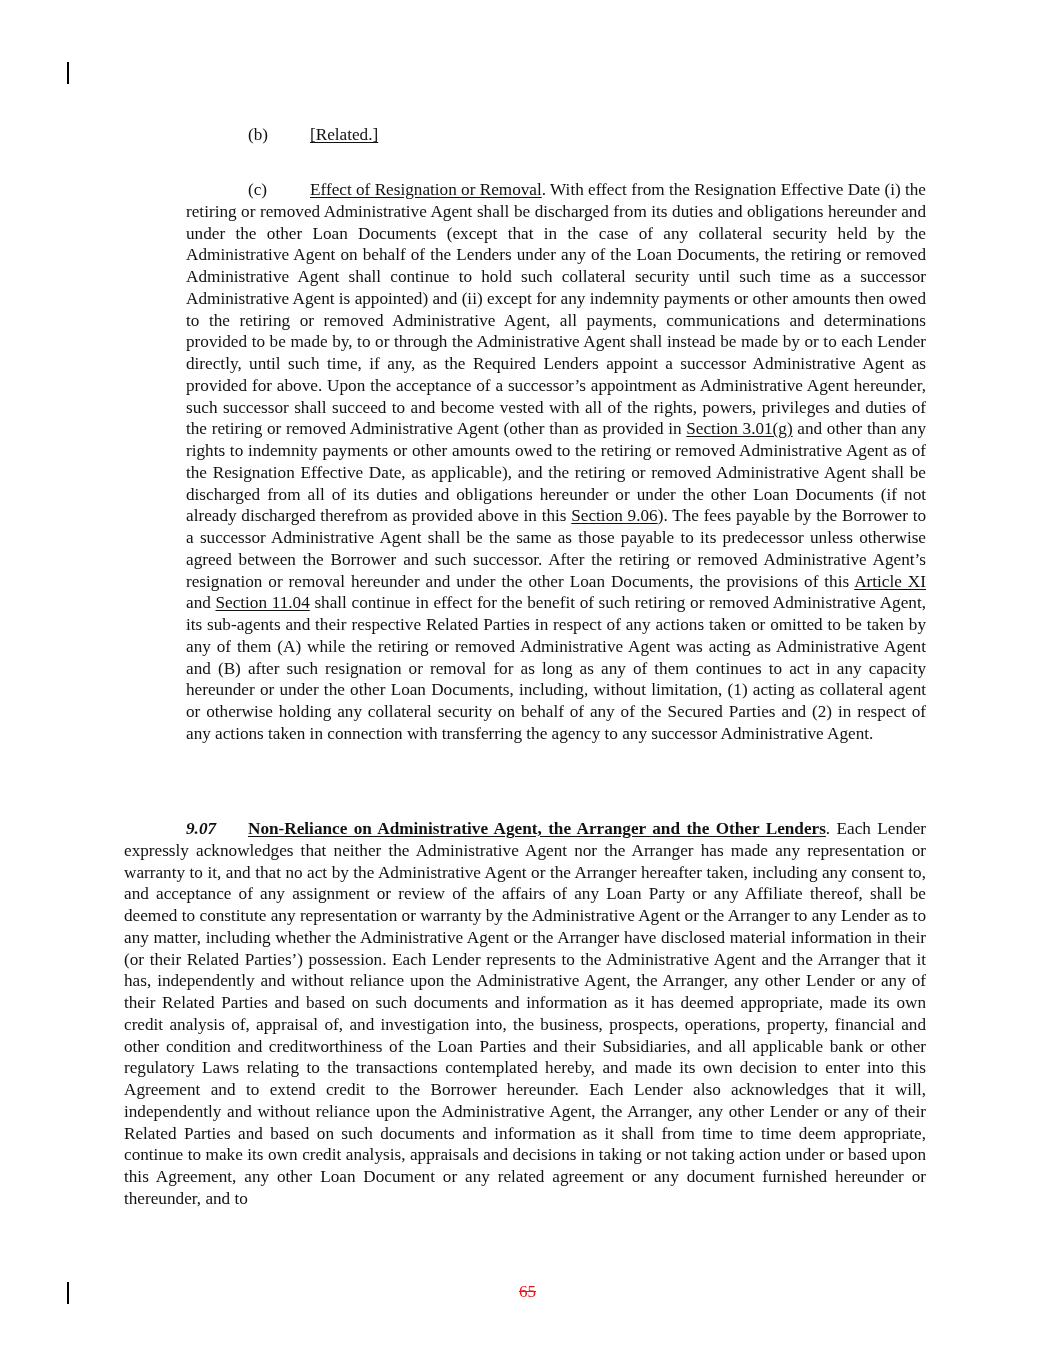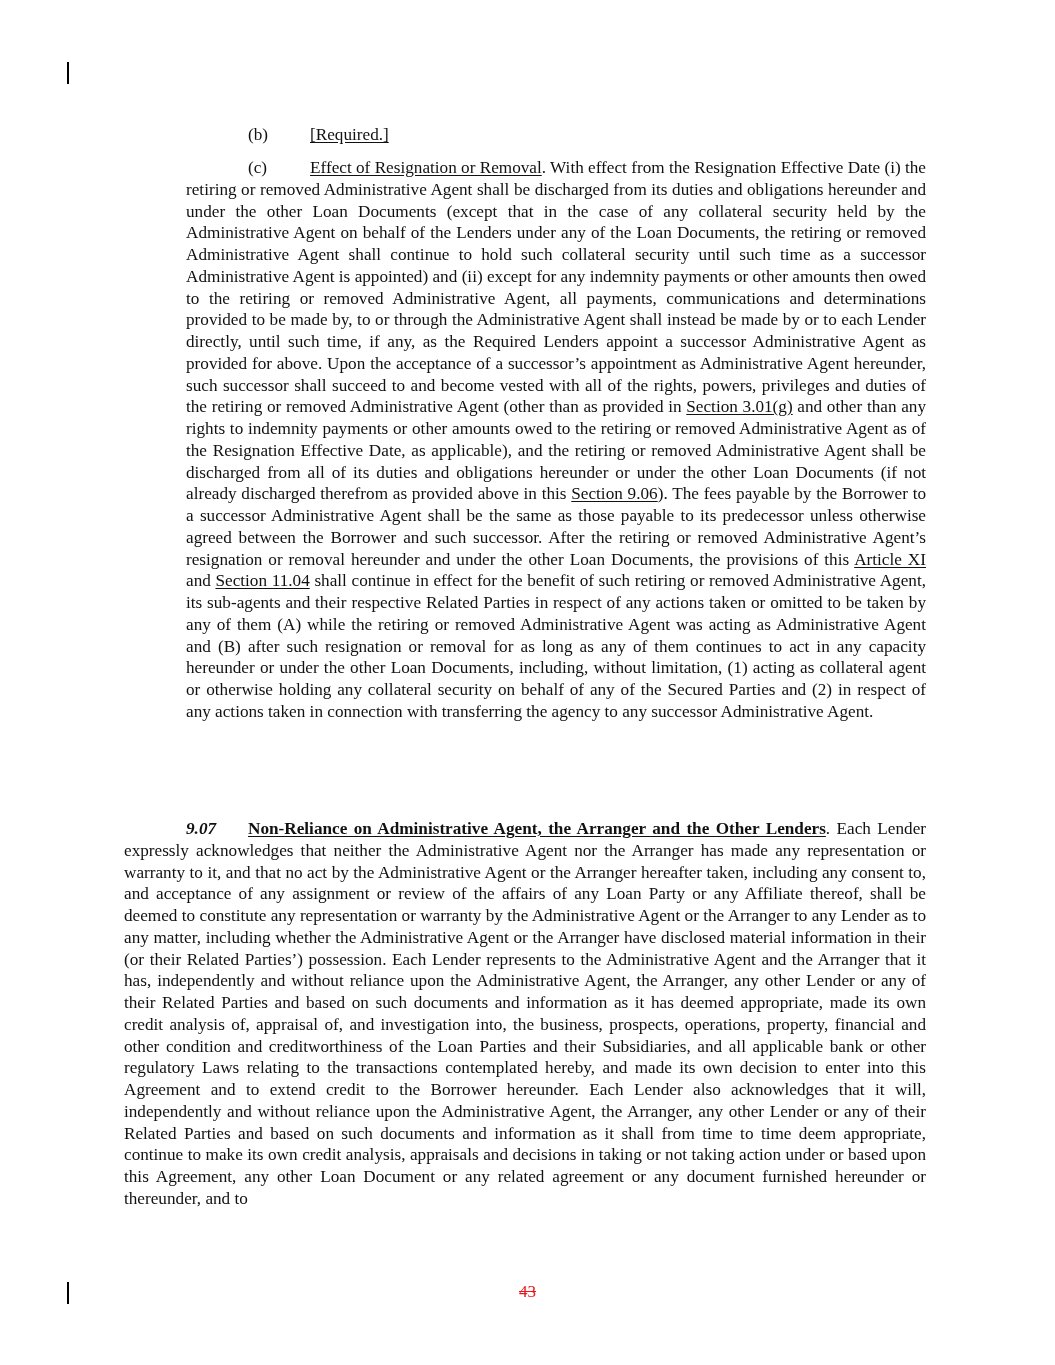--- a/index.html
+++ b/index.html
@@ -12,39 +12,39 @@
     .cb-bottom { top: 1282px; height: 22px; }
 
     .para {
       position: absolute; font-size: 17.2px; line-height: 21.75px;
       text-align: justify; text-align-last: left; margin: 0;
     }
     .u { text-decoration: underline; text-underline-offset: 2px; }
     .b { font-weight: bold; }
 
     #para-b { left: 248px; top: 124px; width: 300px; }
-    #para-c { left: 186px; top: 157px; width: 740px; }
+    #para-c { left: 186px; top: 179px; width: 740px; }
     #para-907 { left: 124px; top: 818px; width: 802px; }
 
     .num-col { display: inline-block; width: 62px; }
     .num-col-907 { display: inline-block; width: 62px; font-style: italic; }
     .indent-c { display: inline-block; width: 62px; }
     .indent-907 { display: inline-block; width: 62px; }
 
     #page-number {
       position: absolute; top: 1282px; left: 0; width: 1055px; text-align: center;
       font-size: 17px; color: #e8161b; text-decoration: line-through;
     }
   </style>
 </head>
 <body>
 
 <div class="change-bar cb-top"></div>
 
-<p class="para" id="para-b"><span class="num-col">(b)</span><span class="u">[Required.]</span></p>
+<p class="para" id="para-b"><span class="num-col">(b)</span><span class="u">[Related.]</span></p>
 
 <p class="para" id="para-c"><span class="indent-c"></span><span class="num-col">(c)</span><span class="u">Effect of Resignation or Removal</span><span>.  With effect from the Resignation Effective Date (i) the retiring or removed Administrative Agent shall be discharged from its duties and obligations hereunder and under the other Loan Documents (except that in the case of any collateral security held by the Administrative Agent on behalf of the Lenders under any of the Loan Documents, the retiring or removed Administrative Agent shall continue to hold such collateral security until such time as a successor Administrative Agent is appointed) and (ii) except for any indemnity payments or other amounts then owed to the retiring or removed Administrative Agent, all payments, communications and determinations provided to be made by, to or through the Administrative Agent shall instead be made by or to each Lender directly, until such time, if any, as the Required Lenders appoint a successor Administrative Agent as provided for above.  Upon the acceptance of a successor’s appointment as Administrative Agent hereunder, such successor shall succeed to and become vested with all of the rights, powers, privileges and duties of the retiring or removed Administrative Agent (other than as provided in </span><span class="u">Section 3.01(g)</span><span> and other than any rights to indemnity payments or other amounts owed to the retiring or removed Administrative Agent as of the Resignation Effective Date, as applicable), and the retiring or removed Administrative Agent shall be discharged from all of its duties and obligations hereunder or under the other Loan Documents (if not already discharged therefrom as provided above in this </span><span class="u">Section 9.06</span><span>).  The fees payable by the Borrower to a successor Administrative Agent shall be the same as those payable to its predecessor unless otherwise agreed between the Borrower and such successor.  After the retiring or removed Administrative Agent’s resignation or removal hereunder and under the other Loan Documents, the provisions of this </span><span class="u">Article XI</span><span> and </span><span class="u">Section 11.04</span><span> shall continue in effect for the benefit of such retiring or removed Administrative Agent, its sub-agents and their respective Related Parties in respect of any actions taken or omitted to be taken by any of them (A) while the retiring or removed Administrative Agent was acting as Administrative Agent and (B) after such resignation or removal for as long as any of them continues to act in any capacity hereunder or under the other Loan Documents, including, without limitation, (1) acting as collateral agent or otherwise holding any collateral security on behalf of any of the Secured Parties and (2) in respect of any actions taken in connection with transferring the agency to any successor Administrative Agent.</span></p>
 
 <p class="para" id="para-907"><span class="indent-907"></span><span class="b num-col-907">9.07</span><span class="b u">Non-Reliance on Administrative Agent, the Arranger and the Other Lenders</span><span>.  Each Lender expressly acknowledges that neither the Administrative Agent nor the Arranger has made any representation or warranty to it, and that no act by the Administrative Agent or the Arranger hereafter taken, including any consent to, and acceptance of any assignment or review of the affairs of any Loan Party or any Affiliate thereof, shall be deemed to constitute any representation or warranty by the Administrative Agent or the Arranger to any Lender as to any matter, including whether the Administrative Agent or the Arranger have disclosed material information in their (or their Related Parties’) possession.  Each Lender represents to the Administrative Agent and the Arranger that it has, independently and without reliance upon the Administrative Agent, the Arranger, any other Lender or any of their Related Parties and based on such documents and information as it has deemed appropriate, made its own credit analysis of, appraisal of, and investigation into, the business, prospects, operations, property, financial and other condition and creditworthiness of the Loan Parties and their Subsidiaries, and all applicable bank or other regulatory Laws relating to the transactions contemplated hereby, and made its own decision to enter into this Agreement and to extend credit to the Borrower hereunder.  Each Lender also acknowledges that it will, independently and without reliance upon the Administrative Agent, the Arranger, any other Lender or any of their Related Parties and based on such documents and information as it shall from time to time deem appropriate, continue to make its own credit analysis, appraisals and decisions in taking or not taking action under or based upon this Agreement, any other Loan Document or any related agreement or any document furnished hereunder or thereunder, and to</span></p>
 
 <div class="change-bar cb-bottom"></div>
 
-<div id="page-number">43</div>
+<div id="page-number">65</div>
 
 </body></html>

